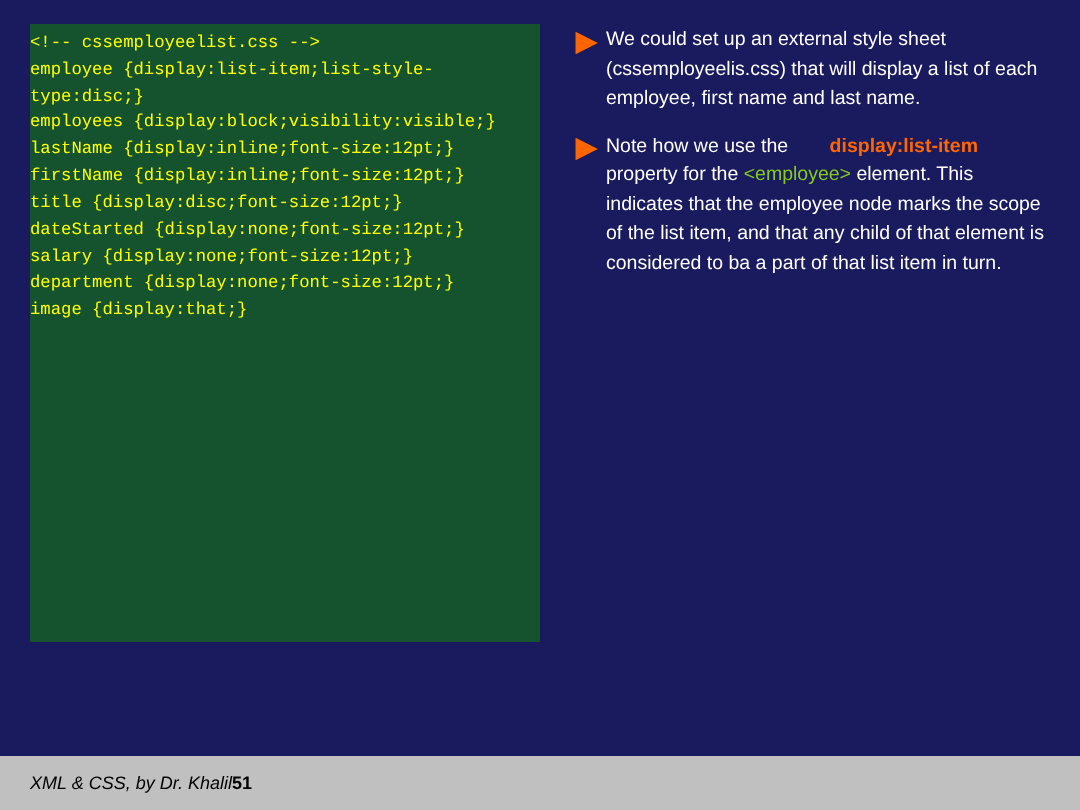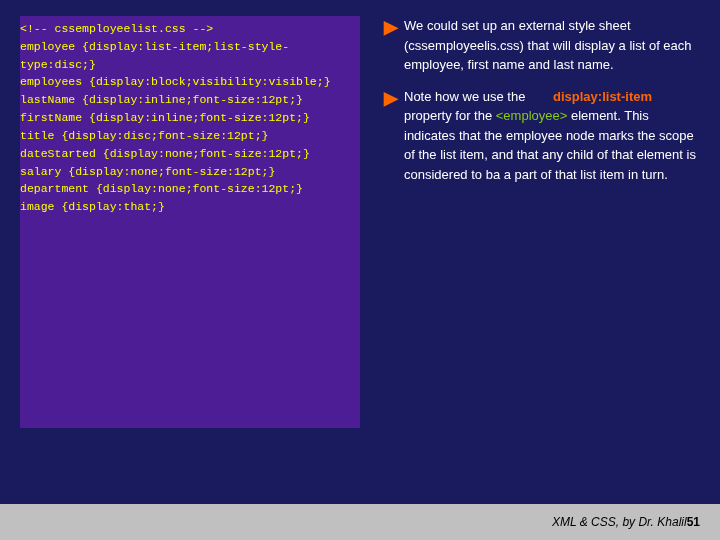--- a/index.html
+++ b/index.html
@@ -36,21 +36,21 @@
     .content-area {
       display: flex;
       flex-direction: row;
       padding: 16px 20px;
       gap: 20px;
       height: calc(540px - 60px - 36px);
     }
 
     .left-panel {
       flex: 0 0 340px;
-      background: #4c1d95;
+      background: #14532d;
       color: #ffff00;
       font-family: 'Courier New', monospace;
       font-size: 11.5px;
       line-height: 1.55;
       padding: 4px 0;
     }
 
     .left-panel .code-line {
       display: block;
     }
@@ -98,21 +98,21 @@
 
     .footer-bar {
       position: absolute;
       bottom: 0;
       left: 0;
       right: 0;
       height: 36px;
       background: #c0c0c0;
       display: flex;
       align-items: center;
-      justify-content: flex-end;
+      justify-content: flex-start;
       padding: 0 20px;
     }
 
     .footer-text {
       font-size: 12px;
       color: #000;
       font-style: italic;
     }
 
     .footer-page {

